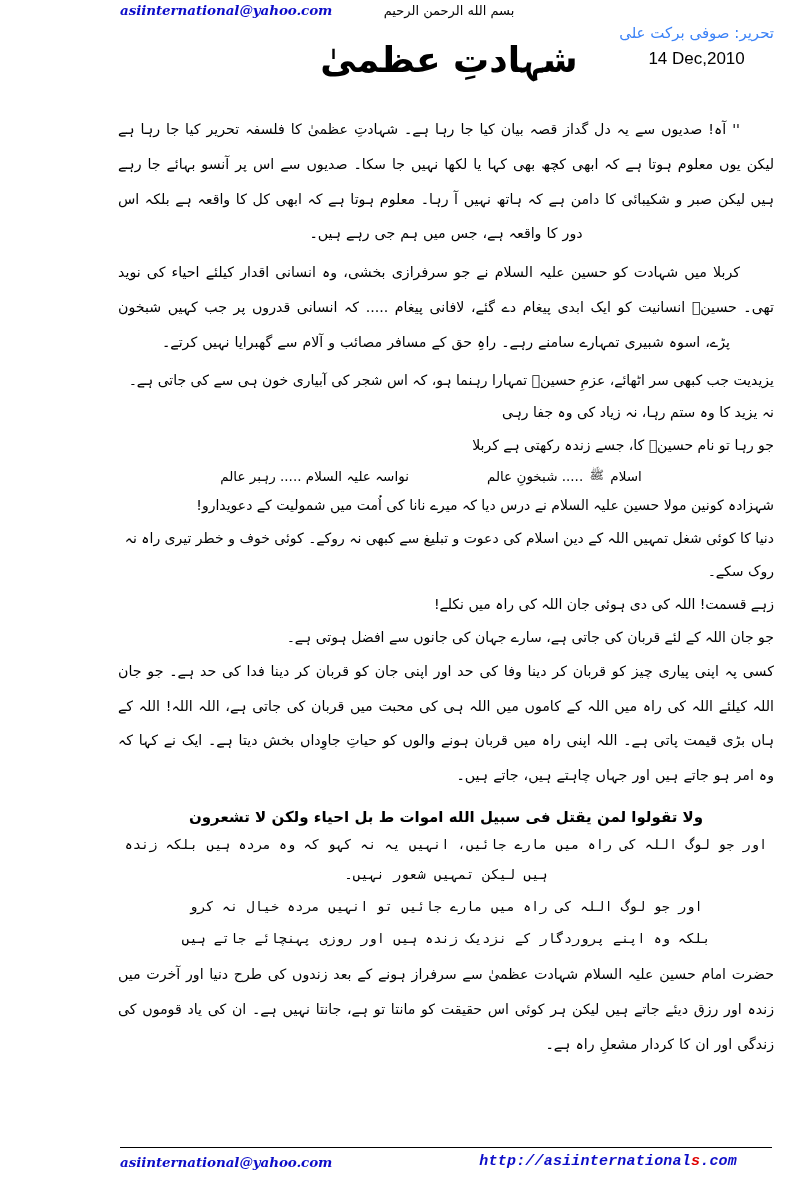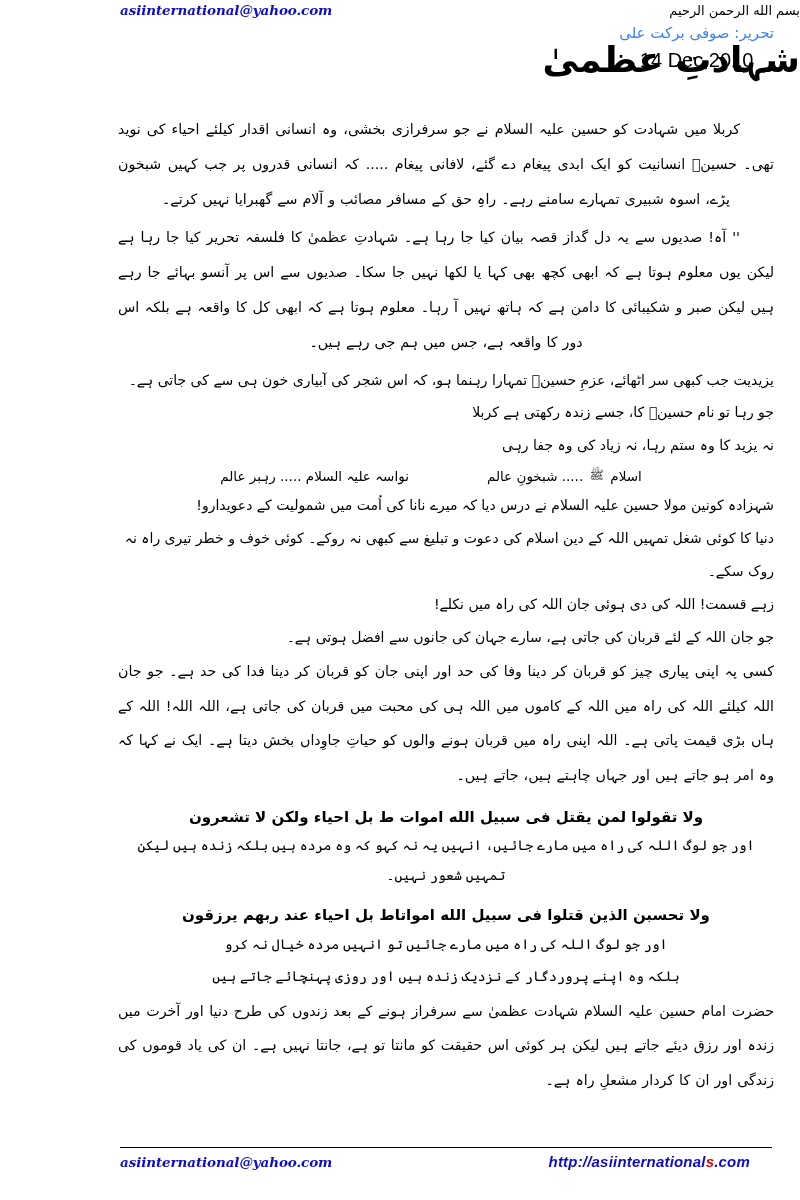--- a/index.html
+++ b/index.html
@@ -35,20 +35,21 @@
     font-weight: bold;
     font-size: 13.5px;
     letter-spacing: -0.1px;
     white-space: nowrap;
   }
   .hdr-center {
     position: absolute;
     top: 0;
     left: 6px;
     right: 0;
+    text-align: center;
   }
   .bismillah {
     direction: rtl;
     font-family: "DejaVu Sans", sans-serif;
     font-size: 13px;
     color: #000;
     line-height: 1.2;
     margin-top: 3px;
     letter-spacing: -0.5px;
   }
@@ -73,21 +74,21 @@
     font-family: "DejaVu Sans", sans-serif;
     font-size: 15px;
     color: #3b82f6;
     white-space: nowrap;
     line-height: 1.5;
     letter-spacing: -0.4px;
   }
   .bydate {
     direction: ltr;
     font-family: "Liberation Sans", sans-serif;
-    font-size: 20px;
+    font-size: 17px;
     color: #000;
     margin-top: 4px;
     text-align: center;
   }
 
   
   .body {
     position: relative;
     padding: 0 26px;
     direction: rtl;
@@ -140,21 +141,21 @@
     font-family: "DejaVu Sans", sans-serif;
     font-size: 15px;
     font-weight: bold;
     color: #000;
     text-align: center;
     line-height: 1.9;
     margin: 10px 0 0 0;
     letter-spacing: 0px;
   }
   .ayah-trans {
-    font-family: Liberation Sans, sans-serif;
+    font-family: Liberation Mono, monospace;
     font-size: 13.6px;
     color: #000;
     text-align: center;
     line-height: 2.2;
     margin: 0 0 2px 0;
     letter-spacing: -0.3px;
   }
 
   
   .footer {
@@ -180,27 +181,27 @@
     color: #0d0dc8;
     font-family: "DejaVu Serif", serif;
     font-style: italic;
     font-weight: bold;
     font-size: 13.5px;
     white-space: nowrap;
     letter-spacing: -0.1px;
   }
   .footer-url {
     color: #0d0dc8;
-    font-family: Liberation Sans, sans-serif;
+    font-family: Liberation Mono, monospace;
     font-style: italic;
     font-weight: bold;
     font-size: 15px;
     white-space: nowrap;
     letter-spacing: 0.2px;
-    margin-right: 22px;
+    margin-right: 35px;
   }
   .footer-url .hl { color: #e00000; }
 </style>
 </head>
 <body>
 
 <div class="page">
 
   <div class="header">
 
@@ -212,29 +213,29 @@
     </div>
 
     <div class="hdr-right">
       <div class="byline">تحریر:  صوفی برکت علی</div>
       <div class="bydate">14 Dec,2010</div>
     </div>
   </div>
 
   <div class="body">
 
+    <p class="para indent">'' آہ! صدیوں سے یہ دل گداز قصہ بیان کیا جا رہا ہے۔ شہادتِ عظمیٰ کا فلسفہ تحریر کیا جا رہا ہے لیکن یوں معلوم ہوتا ہے کہ ابھی کچھ بھی کہا یا لکھا نہیں جا سکا۔ صدیوں سے اس پر آنسو بہائے جا رہے ہیں لیکن صبر و شکیبائی کا دامن ہے کہ ہاتھ نہیں آ رہا۔ معلوم ہوتا ہے کہ ابھی کل کا واقعہ ہے بلکہ اس دور کا واقعہ ہے، جس میں ہم جی رہے ہیں۔</p>
+
     <p class="para indent">کربلا میں شہادت کو حسین علیہ السلام نے جو سرفرازی بخشی، وہ انسانی اقدار کیلئے احیاء کی نوید تھی۔ حسینؑ انسانیت کو ایک ابدی پیغام دے گئے، لافانی پیغام ..... کہ انسانی قدروں پر جب کہیں شبخون پڑے، اسوہ شبیری تمہارے سامنے رہے۔ راہِ حق کے مسافر مصائب و آلام سے گھبرایا نہیں کرتے۔</p>
 
-    <p class="para indent">'' آہ! صدیوں سے یہ دل گداز قصہ بیان کیا جا رہا ہے۔ شہادتِ عظمیٰ کا فلسفہ تحریر کیا جا رہا ہے لیکن یوں معلوم ہوتا ہے کہ ابھی کچھ بھی کہا یا لکھا نہیں جا سکا۔ صدیوں سے اس پر آنسو بہائے جا رہے ہیں لیکن صبر و شکیبائی کا دامن ہے کہ ہاتھ نہیں آ رہا۔ معلوم ہوتا ہے کہ ابھی کل کا واقعہ ہے بلکہ اس دور کا واقعہ ہے، جس میں ہم جی رہے ہیں۔</p>
-
     <p class="verse">یزیدیت جب کبھی سر اٹھائے، عزمِ حسینؑ تمہارا رہنما ہو، کہ اس شجر کی آبیاری خون ہی سے کی جاتی ہے۔</p>
 
+    <p class="verse">نہ یزید کا وہ ستم رہا، نہ زیاد کی وہ جفا رہی</p>
+
     <p class="verse">جو رہا تو نام حسینؑ کا، جسے زندہ رکھتی ہے کربلا</p>
-
-    <p class="verse">نہ یزید کا وہ ستم رہا، نہ زیاد کی وہ جفا رہی</p>
 
     <div class="titles-line">
       <span class="seg">
         <span>اسلام</span>
         <span class="sws">ﷺ</span>
         <span class="dots">.....</span>
         <span>شبخونِ عالم</span>
       </span>
       <span class="seg">
         <span>نواسہ علیہ السلام</span>
@@ -249,21 +250,20 @@
 
     <p class="verse">زہے قسمت!  اللہ کی دی ہوئی جان اللہ کی راہ میں نکلے!</p>
 
     <p class="verse">جو جان اللہ کے لئے قربان کی جاتی ہے، سارے جہان کی جانوں سے افضل ہوتی ہے۔</p>
 
     <p class="para flush-last">کسی پہ اپنی پیاری چیز کو قربان کر دینا وفا کی حد اور اپنی جان کو قربان کر دینا فدا کی حد ہے۔ جو جان اللہ کیلئے اللہ کی راہ میں اللہ کے کاموں میں اللہ ہی کی محبت میں قربان کی جاتی ہے، اللہ اللہ! اللہ کے ہاں بڑی قیمت پاتی ہے۔ اللہ اپنی راہ میں قربان ہونے والوں کو حیاتِ جاوِداں بخش دیتا ہے۔ ایک نے کہا کہ وہ امر ہو جاتے ہیں اور جہاں چاہتے ہیں،  جاتے ہیں۔</p>
 
     <p class="ayah">ولا تقولوا لمن يقتل فى سبيل الله اموات ط بل احياء ولكن لا تشعرون</p>
     <p class="ayah-trans">اور جو لوگ اللہ کی راہ میں مارے جائیں، انہیں یہ نہ کہو کہ وہ مردہ ہیں بلکہ زندہ ہیں لیکن تمہیں شعور نہیں۔</p>
 
-    <p class="ayah">ولا تحسبن الذين قتلوا فى سبيل الله امواتاط بل احياء عند ربهم يرزقون</p>
     <p class="ayah-trans">اور جو لوگ اللہ کی راہ میں مارے جائیں تو انہیں مردہ خیال نہ کرو</p>
 
     <p class="ayah-trans">بلکہ وہ اپنے پروردگار کے نزدیک زندہ ہیں اور روزی پہنچائے جاتے ہیں</p>
 
     <p class="para flush-last">حضرت امام حسین علیہ السلام شہادت عظمیٰ سے سرفراز ہونے کے بعد زندوں کی طرح دنیا اور آخرت میں زندہ اور رزق دیئے جاتے ہیں لیکن ہر کوئی اس حقیقت کو مانتا تو ہے، جانتا نہیں ہے۔  ان کی یاد قوموں کی زندگی اور ان کا کردار مشعلِ راہ ہے۔</p>
   </div>
 
   <div class="footer">
     <div class="footer-rule"></div>
     <div class="footer-row">

